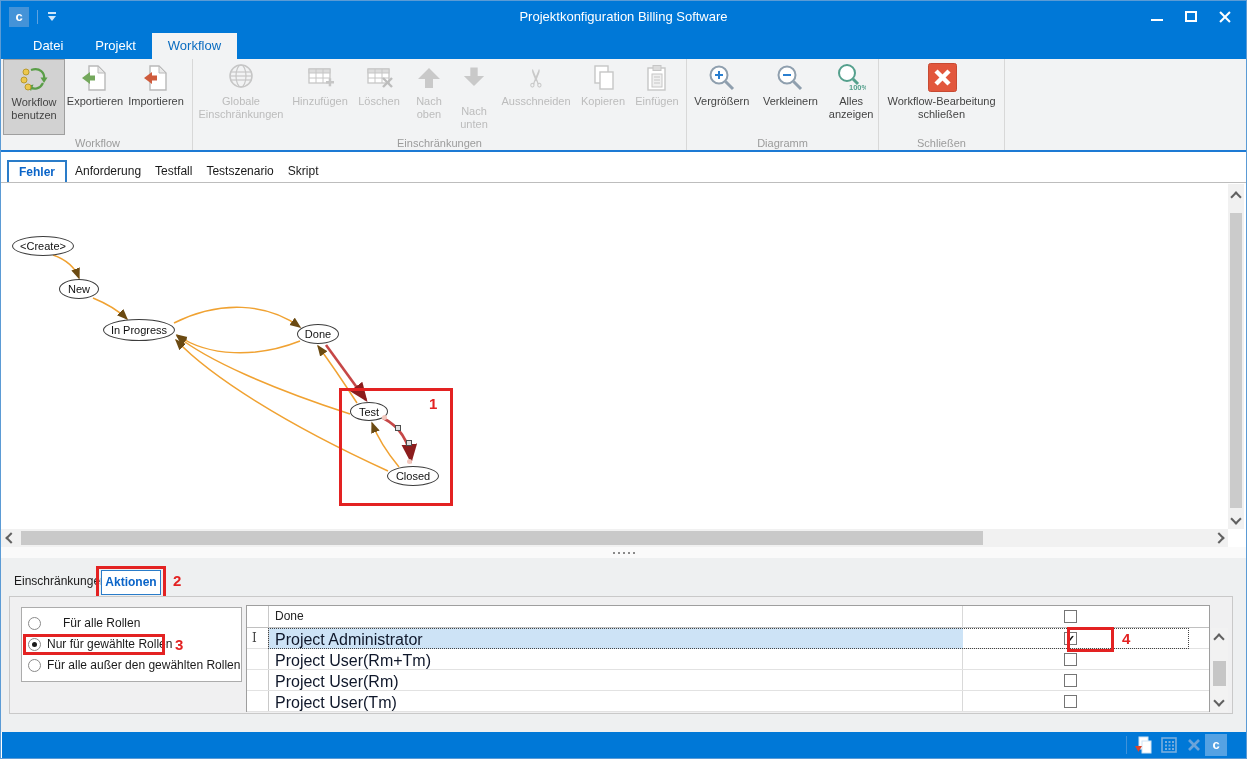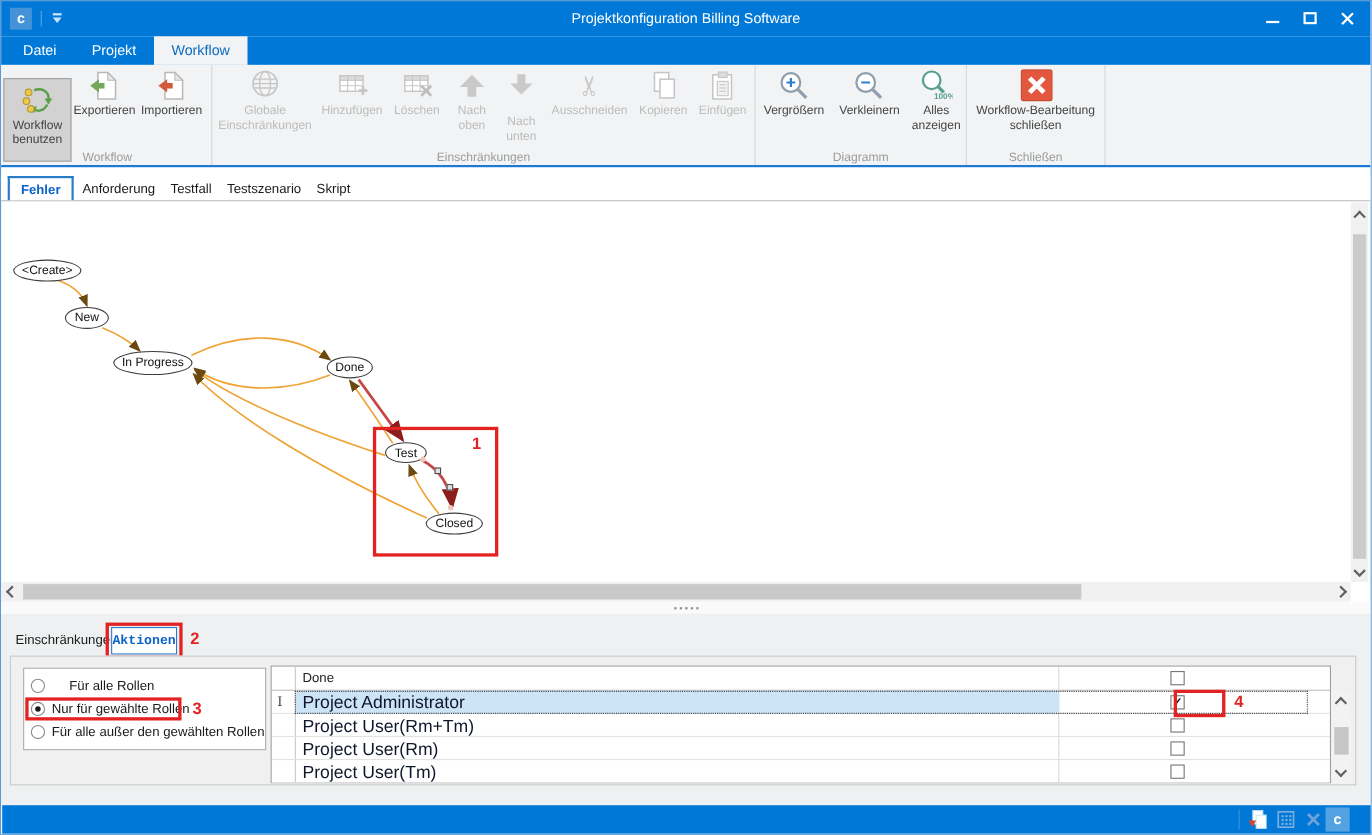--- a/index.html
+++ b/index.html
@@ -15,33 +15,33 @@
   .qa-chevron .tri { position:absolute; left:1px; top:4px; width:0; height:0; border-left:4px solid transparent; border-right:4px solid transparent; border-top:5px solid #cfe6fa; }
   .title-text { position:absolute; left:0; right:0; top:0; height:32px; line-height:32px; text-align:center; color:#ffffff; font-size:13px; }
   .win-controls { position:absolute; right:4px; top:0; height:32px; display:flex; }
   .win-btn { width:34px; height:32px; position:relative; }
   .glyph-min { position:absolute; left:11px; top:18px; width:12px; height:2px; background:#fff; }
   .glyph-max { position:absolute; left:11px; top:10px; width:12px; height:11px; border:2px solid #fff; }
   .glyph-close-a, .glyph-close-b { position:absolute; left:10px; top:15px; width:14px; height:2px; background:#fff; }
   .glyph-close-a { transform:rotate(45deg); } .glyph-close-b { transform:rotate(-45deg); }
 
   
-  .ribbon-tabs { position:absolute; left:0; top:32px; width:100%; height:26px; background:#0078d7; display:flex; padding-left:4px; }
+  .ribbon-tabs { position:absolute; left:0; top:32px; width:100%; height:26px; background:#0078d7; display:flex; padding-left:16px; }
   .rtab { color:#ffffff; font-size:13px; padding:0 16px; line-height:26px; }
   .rtab.active { background:#f2f3f4; color:#0a6cc0; }
 
   
   .ribbon { position:absolute; left:0; top:58px; width:100%; height:93px; background:#f2f3f4; border-bottom:2px solid #1d7ad4; }
   .grp { position:absolute; top:0; height:91px; border-right:1px solid #d8d8d8; }
   .grp-label { position:absolute; bottom:1px; left:0; right:0; text-align:center; font-size:11px; color:#9b9b9b; }
   .grp-buttons { display:flex; }
   .rbtn { display:flex; flex-direction:column; align-items:center; padding-top:4px; height:72px; }
   .rbtn .lbl { font-size:11px; color:#444; text-align:center; line-height:1.2; margin-top:2px; }
   .rbtn.disabled .lbl { color:#bcbcbc; }
-  .rbtn.pressed { background:#d2d2d2; border:1px solid #9f9f9f; height:76px;margin-top:12px; }
+  .rbtn.pressed { background:#d2d2d2; border:1px solid #9f9f9f; height:76px; }
   .icon30 { width:30px; height:30px; }
 
   
   .doc-tabs { position:absolute; left:0; top:158px; width:100%; height:24px; background:#ffffff; border-bottom:1px solid #bdbdbd; display:flex; align-items:flex-end; padding-left:6px; }
   .dtab { font-size:12px; color:#1a1a1a; padding:4px 6px 4px 6px; margin-right:2px; }
   .dtab.active { border:2px solid #2a7cc9; border-bottom:none; color:#0a64c8; font-weight:bold; background:#fff; padding:3px 10px; }
 
   
   .diagram { position:absolute; left:4px; top:183px; width:1222px; height:345px; background:#fff; }
   .node { position:absolute; border:1px solid #3c3c3c; border-radius:50%; background:#fff; font-size:11px; color:#111; display:flex; align-items:center; justify-content:center; white-space:nowrap; }
@@ -58,21 +58,21 @@
   .chev { position:absolute; width:8px; height:8px; border-left:2px solid #606060; border-top:2px solid #606060; }
   .chev.up { transform:rotate(45deg); } .chev.down { transform:rotate(225deg); }
   .chev.left { transform:rotate(-45deg); } .chev.right { transform:rotate(135deg); }
 
   .splitter { position:absolute; left:0; top:546px; width:100%; height:11px; background:#fafafa; display:flex; align-items:center; justify-content:center; gap:3px; }
   .splitter i { width:2px; height:2px; background:#8a8a8a; display:block; }
 
   
   .bottom-area { position:absolute; left:0; top:557px; width:100%; height:174px; background:#eef0f1; }
   .bp-tab-plain { position:absolute; left:13px; top:573px; font-size:12px; color:#1a1a1a; }
-  .bp-tab-active { position:absolute; left:100px; top:569px; width:60px; height:25px; background:#fff; border:1px solid #2a7cc9; color:#0a64c8; font-weight:bold; font-size:12px; text-align:center; line-height:23px;font-family:Liberation Mono, monospace; }
+  .bp-tab-active { position:absolute; left:100px; top:569px; width:60px; height:25px; background:#fff; border:1px solid #2a7cc9; color:#0a64c8; font-weight:bold; font-size:12px; text-align:center; line-height:23px; }
   .pane { position:absolute; left:8px; top:595px; width:1224px; height:118px; background:#f0f0f1; border:1px solid #c9c9c9; }
 
   .groupbox { position:absolute; left:20px; top:606px; width:221px; height:75px; background:#ffffff; border:1px solid #acacac; }
   .radio-row { position:absolute; left:27px; display:flex; align-items:center; height:14px; }
   .radio { width:13px; height:13px; border:1px solid #8a8a8a; border-radius:50%; background:#fff; position:relative; flex:none; }
   .radio.sel::after { content:""; position:absolute; left:3px; top:3px; width:5px; height:5px; border-radius:50%; background:#1a1a1a; }
   .radio-lbl { font-size:12px; color:#1a1a1a; margin-left:6px; white-space:nowrap; }
 
   .roletable { position:absolute; left:245px; top:604px; width:964px; height:107px; background:#fff; border:1px solid #9e9e9e; }
   .rt-col-sep1 { position:absolute; left:21px; top:0; bottom:0; width:1px; background:#c9c9c9; }

